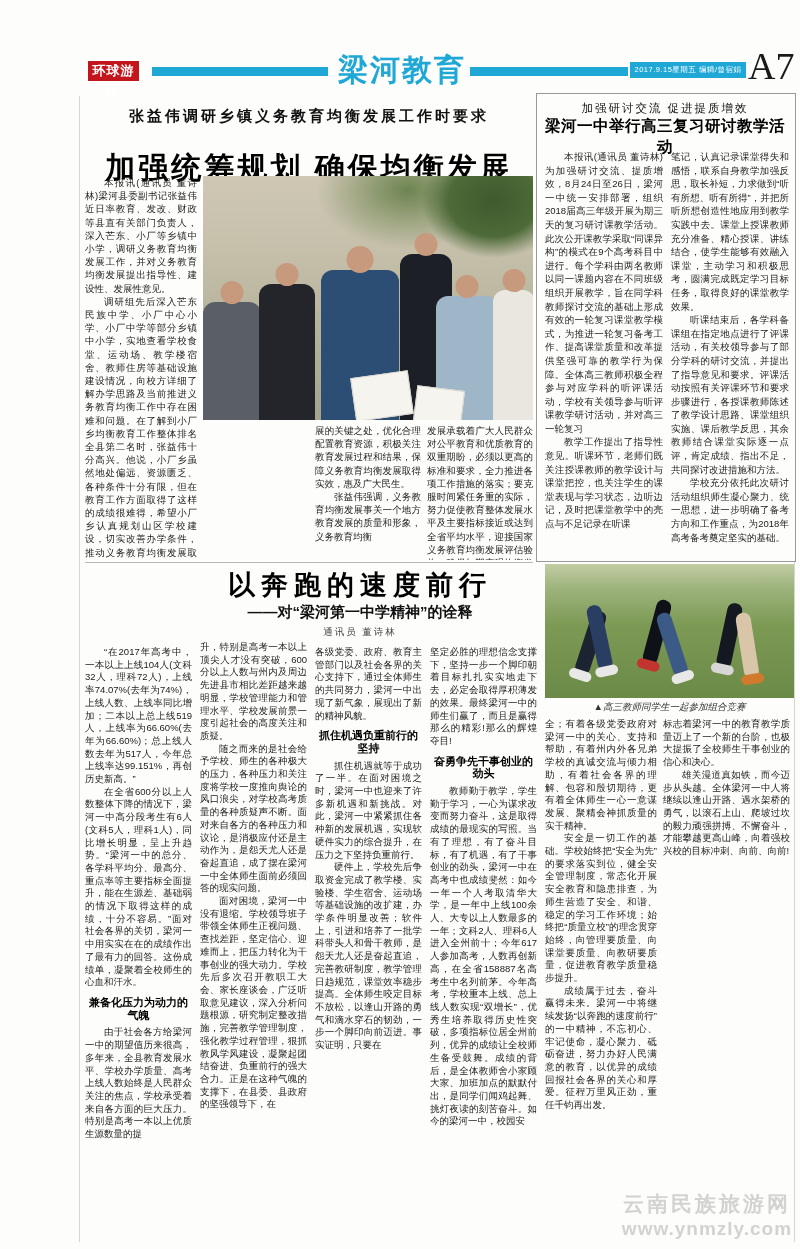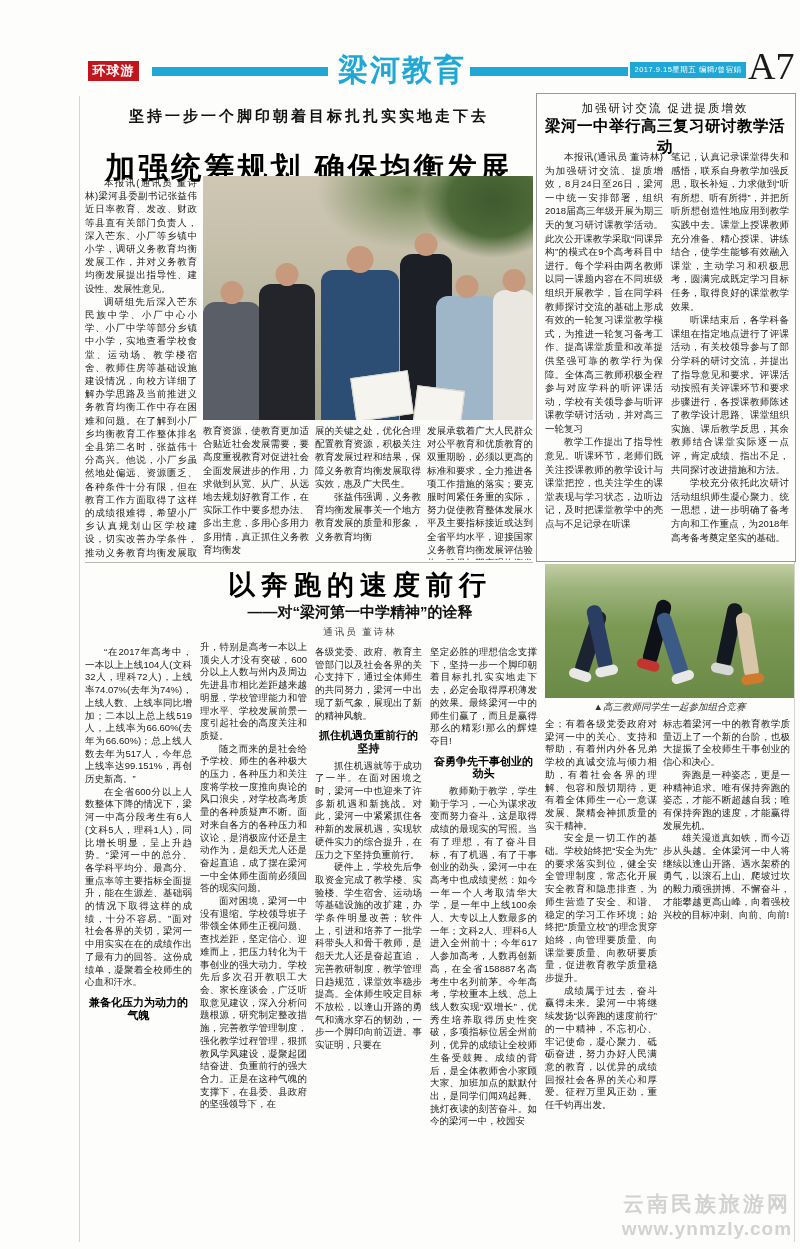--- a/index.html
+++ b/index.html
@@ -91,42 +91,39 @@
   <div class="edge" style="left:79px"></div>
   <div class="edge" style="left:794px"></div>
 
   <div class="paperbox">环球游报</div>
   <div class="bar" style="left:152px;width:176px"></div>
   <div class="sectitle">梁河教育</div>
   <div class="bar" style="left:470px;width:158px"></div>
   <div class="datebox">2017.9.15星期五 编辑/曾宿娟</div>
   <div class="pageno">A7</div>
 
-  <div class="kicker main-kicker">坚持一步一个脚印朝着目标扎扎实实地走下去</div>
+  <div class="kicker main-kicker">张益伟调研乡镇义务教育均衡发展工作时要求</div>
   <div class="headline main-headline">加强统筹规划 确保均衡发展</div>
 
   <div class="col" style="left:85px;top:176px;width:112px;height:384px">
       <div class="blk p">本报讯(通讯员 董诗林)梁河县委副书记张益伟近日率教育、发改、财政等县直有关部门负责人，深入芒东、小厂等乡镇中小学，调研义务教育均衡发展工作，并对义务教育均衡发展提出指导性、建设性、发展性意见。</div>
       <div class="blk p">调研组先后深入芒东民族中学、小厂中心小学、小厂中学等部分乡镇中小学，实地查看学校食堂、运动场、教学楼宿舍、教师住房等基础设施建设情况，向校方详细了解办学思路及当前推进义务教育均衡工作中存在困难和问题。在了解到小厂乡均衡教育工作整体排名全县第二名时，张益伟十分高兴。他说，小厂乡虽然地处偏远、资源匮乏、各种条件十分有限，但在教育工作方面取得了这样的成绩很难得，希望小厂乡认真规划山区学校建设，切实改善办学条件，推动义务教育均衡发展取得实效，让山区学生能够上好学。</div>
     </div>
 
   <div class="photo-main">
     <div class="person pm1"></div>
     <div class="person pm2"></div>
     <div class="person pm4"></div>
     <div class="person pm3"></div>
     <div class="person pm5"></div>
     <div class="person pm6"></div>
     <div class="paper pp1"></div>
     <div class="paper pp2"></div>
   </div>
 
-  <div class="col" style="left:203px;top:424px;width:106px;height:136px">
-      <div class="blk cont">教育资源，使教育更加适合贴近社会发展需要，要高度重视教育对促进社会全面发展进步的作用，力求做到从宽、从广、从远地去规划好教育工作，在实际工作中要多想办法、多出主意，多用心多用力多用情，真正抓住义务教育均衡发</div>
-    </div>
   <div class="col" style="left:315px;top:424px;width:106px;height:136px">
       <div class="blk cont">展的关键之处，优化合理配置教育资源，积极关注教育发展过程和结果，保障义务教育均衡发展取得实效，惠及广大民生。</div>
       <div class="blk p">张益伟强调，义务教育均衡发展事关一个地方教育发展的质量和形象，义务教育均衡</div>
     </div>
   <div class="col" style="left:427px;top:424px;width:106px;height:136px">
       <div class="blk cont">发展承载着广大人民群众对公平教育和优质教育的双重期盼，必须以更高的标准和要求，全力推进各项工作措施的落实；要克服时间紧任务重的实际，努力促使教育整体发展水平及主要指标接近或达到全省平均水平，迎接国家义务教育均衡发展评估验收，确保如期实现均衡发展目标。</div>
     </div>
 
   <div class="rightbox"></div>
   <div class="kicker right-kicker">加强研讨交流  促进提质增效</div>
@@ -153,20 +150,21 @@
     <div class="leg lg4"></div>
     <div class="leg lg5"></div>
     <div class="leg lg6"></div>
   </div>
   <div class="f-caption">▲高三教师同学生一起参加组合竞赛</div>
 
   <div class="col fcol" style="left:85px;top:646px;width:107px;height:594px">
       <div class="blk p">“在2017年高考中，一本以上上线104人(文科32人，理科72人)，上线率74.07%(去年为74%)，上线人数、上线率同比增加；二本以上总上线519人，上线率为66.60%(去年为66.60%)；总上线人数去年为517人，今年总上线率达99.151%，再创历史新高。”</div>
       <div class="blk p">在全省600分以上人数整体下降的情况下，梁河一中高分段考生有6人(文科5人，理科1人)，同比增长明显，呈上升趋势。“梁河一中的总分、各学科平均分、最高分、重点率等主要指标全面提升，能在生源差、基础弱的情况下取得这样的成绩，十分不容易。”面对社会各界的关切，梁河一中用实实在在的成绩作出了最有力的回答。这份成绩单，凝聚着全校师生的心血和汗水。</div>
       <div class="blk h">兼备化压力为动力的气魄</div>
+      <div class="blk p">由于社会各方给梁河一中的期望值历来很高，多年来，全县教育发展水平、学校办学质量、高考上线人数始终是人民群众关注的焦点，学校承受着来自各方面的巨大压力。特别是高考一本以上优质生源数量的提</div>
     </div>
   <div class="col fcol" style="left:200px;top:641px;width:107px;height:594px">
       <div class="blk cont">升，特别是高考一本以上顶尖人才没有突破，600分以上人数与州内及周边先进县市相比差距越来越明显，学校管理能力和管理水平、学校发展前景一度引起社会的高度关注和质疑。</div>
       <div class="blk p">随之而来的是社会给予学校、师生的各种极大的压力，各种压力和关注度将学校一度推向舆论的风口浪尖，对学校高考质量的各种质疑声不断。面对来自各方的各种压力和议论，是消极应付还是主动作为，是怨天尤人还是奋起直追，成了摆在梁河一中全体师生面前必须回答的现实问题。</div>
       <div class="blk p">面对困境，梁河一中没有退缩。学校领导班子带领全体师生正视问题、查找差距，坚定信心、迎难而上，把压力转化为干事创业的强大动力。学校先后多次召开教职工大会、家长座谈会，广泛听取意见建议，深入分析问题根源，研究制定整改措施，完善教学管理制度，强化教学过程管理，狠抓教风学风建设，凝聚起团结奋进、负重前行的强大合力。正是在这种气魄的支撑下，在县委、县政府的坚强领导下，在</div>
     </div>
   <div class="col fcol" style="left:315px;top:646px;width:107px;height:594px">
       <div class="blk cont">各级党委、政府、教育主管部门以及社会各界的关心支持下，通过全体师生的共同努力，梁河一中出现了新气象，展现出了新的精神风貌。</div>
       <div class="blk h">抓住机遇负重前行的坚持</div>
       <div class="blk p">抓住机遇就等于成功了一半。在面对困境之时，梁河一中也迎来了许多新机遇和新挑战。对此，梁河一中紧紧抓住各种新的发展机遇，实现软硬件实力的综合提升，在压力之下坚持负重前行。</div>
@@ -177,21 +175,20 @@
       <div class="blk h">奋勇争先干事创业的劲头</div>
       <div class="blk p">教师勤于教学，学生勤于学习，一心为谋求改变而努力奋斗，这是取得成绩的最现实的写照。当有了理想，有了奋斗目标，有了机遇，有了干事创业的劲头，梁河一中在高考中也成绩斐然：如今一年一个人考取清华大学，是一年中上线100余人、大专以上人数最多的一年；文科2人、理科6人进入全州前十；今年617人参加高考，人数再创新高，在全省158887名高考生中名列前茅。今年高考，学校重本上线、总上线人数实现“双增长”，优秀生培养取得历史性突破，多项指标位居全州前列，优异的成绩让全校师生备受鼓舞。成绩的背后，是全体教师舍小家顾大家、加班加点的默默付出，是同学们闻鸡起舞、挑灯夜读的刻苦奋斗。如今的梁河一中，校园安</div>
     </div>
   <div class="col fcol" style="left:545px;top:718px;width:112px;height:522px">
       <div class="blk cont">全；有着各级党委政府对梁河一中的关心、支持和帮助，有着州内外各兄弟学校的真诚交流与倾力相助，有着社会各界的理解、包容和殷切期待，更有着全体师生一心一意谋发展、聚精会神抓质量的实干精神。</div>
       <div class="blk p">安全是一切工作的基础。学校始终把“安全为先”的要求落实到位，健全安全管理制度，常态化开展安全教育和隐患排查，为师生营造了安全、和谐、稳定的学习工作环境；始终把“质量立校”的理念贯穿始终，向管理要质量、向课堂要质量、向教研要质量，促进教育教学质量稳步提升。</div>
       <div class="blk p">成绩属于过去，奋斗赢得未来。梁河一中将继续发扬“以奔跑的速度前行”的一中精神，不忘初心、牢记使命，凝心聚力、砥砺奋进，努力办好人民满意的教育，以优异的成绩回报社会各界的关心和厚爱。征程万里风正劲，重任千钧再出发。</div>
     </div>
   <div class="col fcol" style="left:663px;top:718px;width:127px;height:522px">
       <div class="blk cont">标志着梁河一中的教育教学质量迈上了一个新的台阶，也极大提振了全校师生干事创业的信心和决心。</div>
-      <div class="blk p">奔跑是一种姿态，更是一种精神追求。唯有保持奔跑的姿态，才能不断超越自我；唯有保持奔跑的速度，才能赢得发展先机。</div>
       <div class="blk p">雄关漫道真如铁，而今迈步从头越。全体梁河一中人将继续以逢山开路、遇水架桥的勇气，以滚石上山、爬坡过坎的毅力顽强拼搏、不懈奋斗，才能攀越更高山峰，向着强校兴校的目标冲刺、向前、向前!</div>
     </div>
 
   <div class="watermark">
     <div class="wm1">云南民族旅游网</div>
     <div class="wm2">www.ynmzly.com</div>
   </div>
 
 </div>
 

